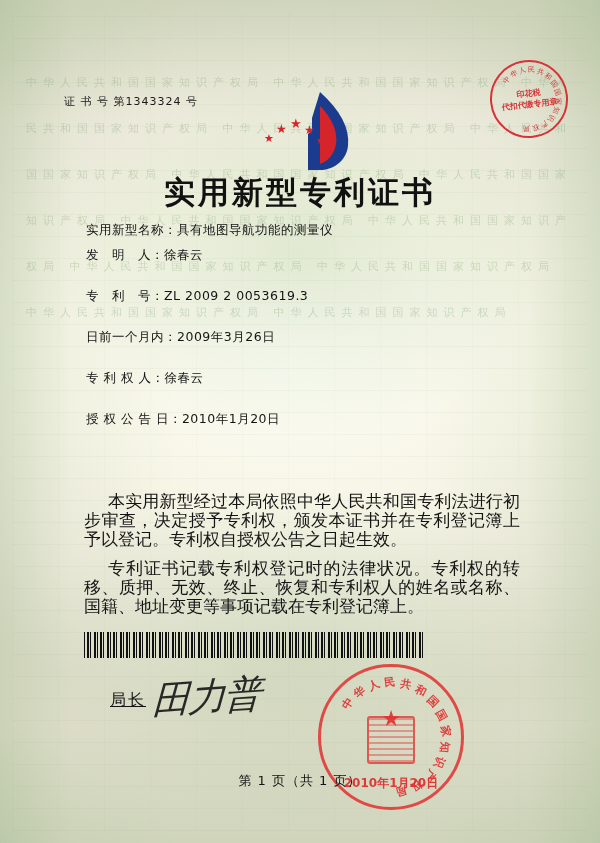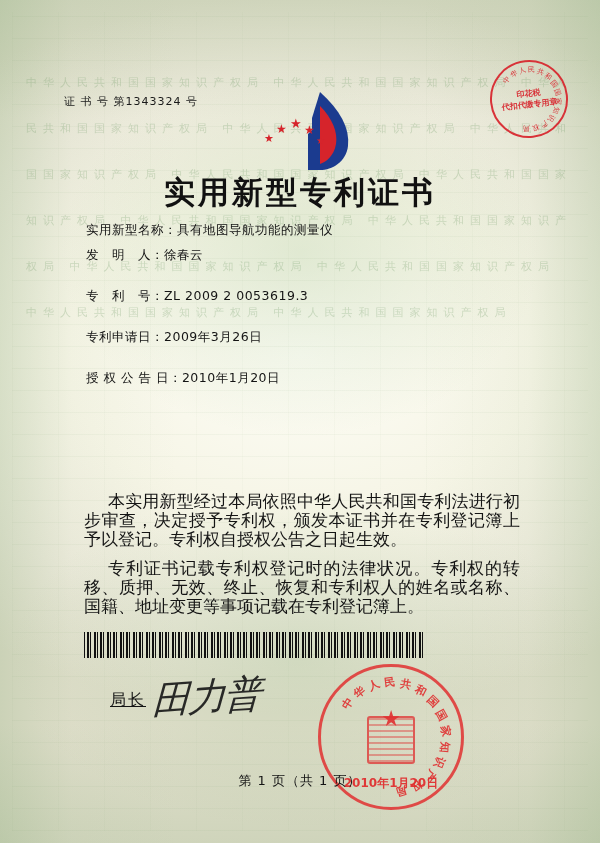--- a/index.html
+++ b/index.html
@@ -353,21 +353,24 @@
     <div class="field f-name">
       <span class="lbl">实用新型名称：</span><span class="val">具有地图导航功能的测量仪</span>
     </div>
     <div class="field f-gap">
       <span class="lbl">发　明　人：</span><span class="val">徐春云</span>
     </div>
     <div class="field f-gap">
       <span class="lbl">专　利　号：</span><span class="val">ZL 2009 2 0053619.3</span>
     </div>
     <div class="field f-gap">
-      <span class="lbl">专利申请日：</span><span class="val">2009年3月26日</span>
+      <span class="lbl">日前一个月内：</span><span class="val">2009年3月26日</span>
+    </div>
+    <div class="field f-gap">
+      <span class="lbl">专 利 权 人：</span><span class="val">徐春云</span>
     </div>
     <div class="field">
       <span class="lbl">授 权 公 告 日：</span><span class="val">2010年1月20日</span>
     </div>
   </div>
 
   <div class="body-text">
     <p>本实用新型经过本局依照中华人民共和国专利法进行初步审查，决定授予专利权，颁发本证书并在专利登记簿上予以登记。专利权自授权公告之日起生效。</p>
     <p>专利证书记载专利权登记时的法律状况。专利权的转移、质押、无效、终止、恢复和专利权人的姓名或名称、国籍、地址变更等事项记载在专利登记簿上。</p>
   </div>

